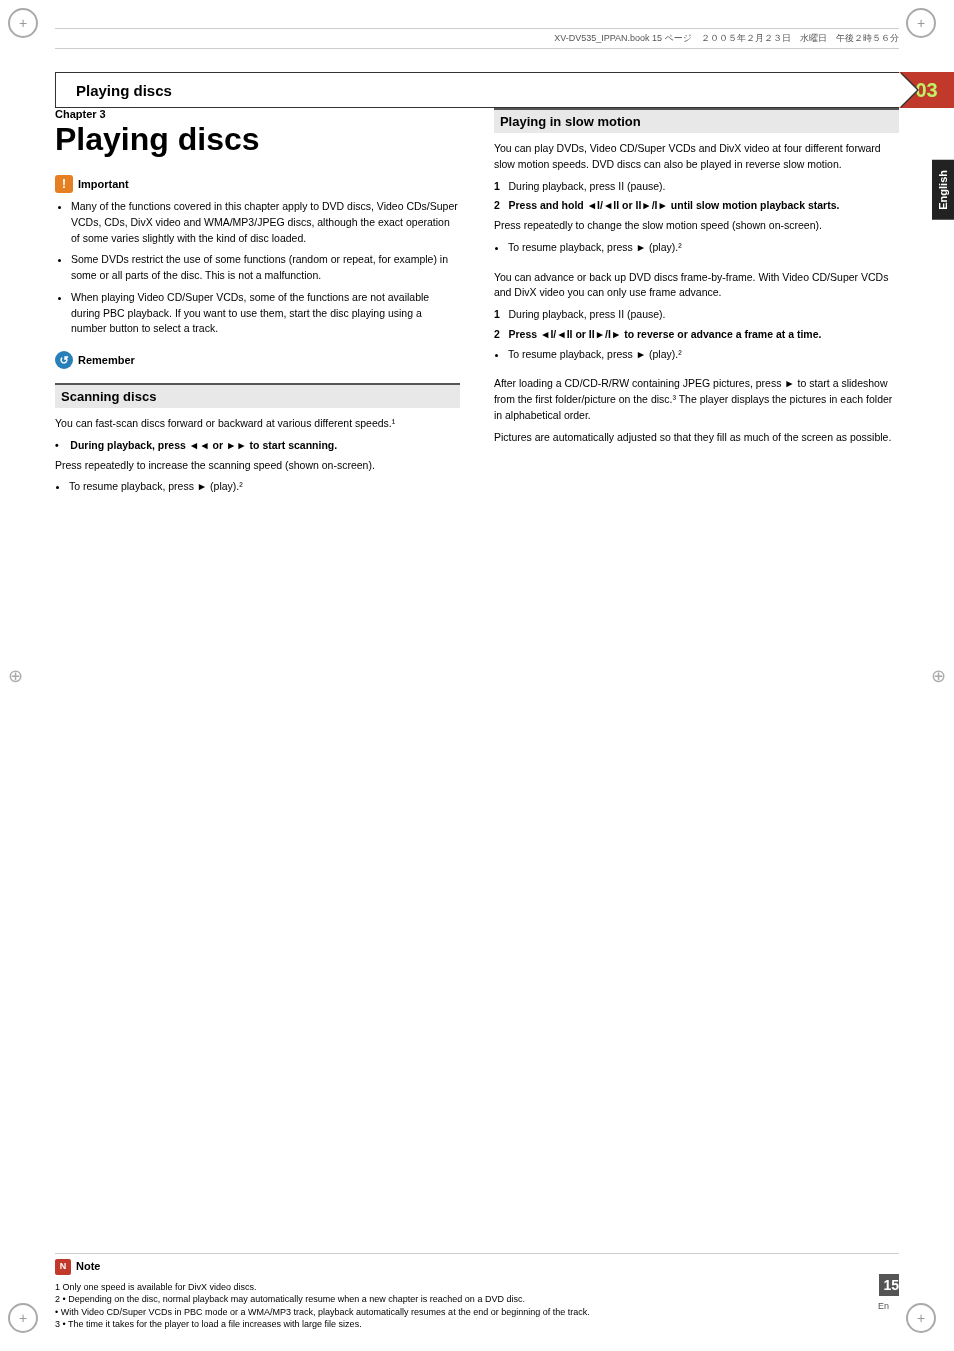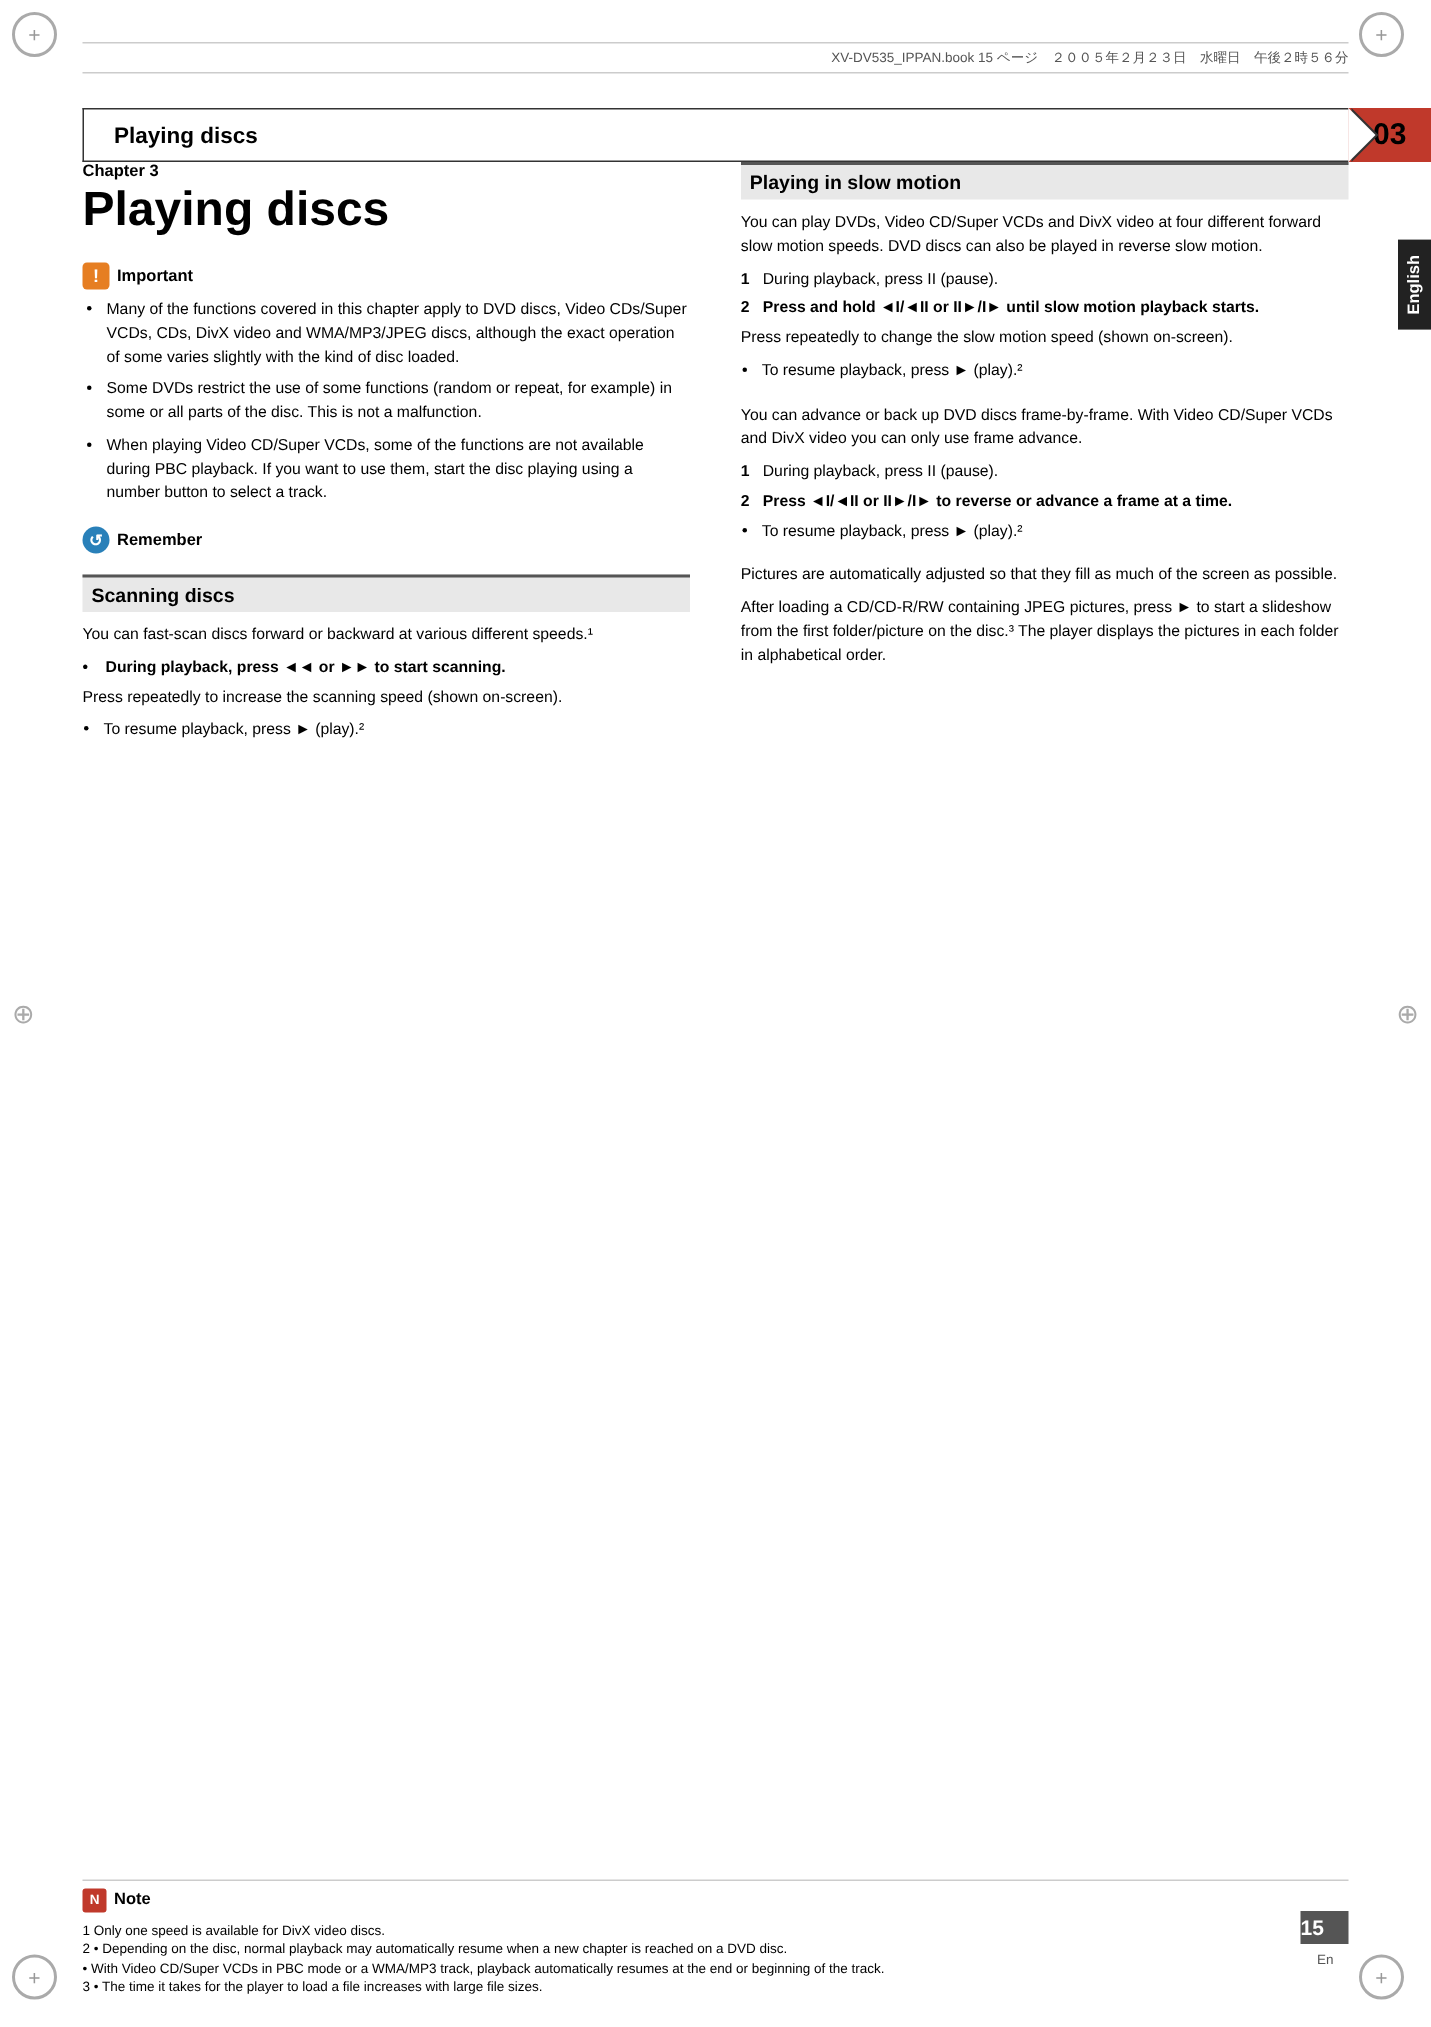--- a/index.html
+++ b/index.html
@@ -113,21 +113,21 @@
     .chapter-header-title {
       font-size: 15px;
       font-weight: bold;
       color: #000;
     }
 
     .chapter-header-num {
       width: 55px;
       height: 36px;
       background: #c0392b;
-      color: #000000;
+      color: #bef264;
       font-size: 20px;
       font-weight: bold;
       display: flex;
       align-items: center;
       justify-content: center;
     }
 
     
     .english-tab {
       position: absolute;
@@ -299,29 +299,29 @@
       padding-top: 5px;
       font-size: 9px;
       line-height: 1.4;
     }
 
     
     .page-number-box {
       position: absolute;
       bottom: 55px;
       right: 55px;
-      width: 32px;
+      width: 20px;
       height: 22px;
       background: #555;
       color: white;
       font-size: 14px;
       font-weight: bold;
       display: flex;
       align-items: center;
-      justify-content: flex-start;
+      justify-content: flex-end;
     }
 
     .page-number-en {
       position: absolute;
       bottom: 40px;
       right: 65px;
       font-size: 9px;
       color: #555;
     }
 
@@ -441,22 +441,22 @@
       </div>
       <div class="step-item">
         <span class="step-num">2</span>&nbsp;&nbsp;&nbsp;<strong>Press ◄I/◄II or II►/I► to reverse or advance a frame at a time.</strong>
       </div>
       <ul class="bullet-sub">
         <li>To resume playback, press ► (play).²</li>
       </ul>
     </div>
 
     <div class="section-gap">
+      <p class="section-content">After loading a CD/CD-R/RW containing JPEG pictures, press ► to start a slideshow from the first folder/picture on the disc.³ The player displays the pictures in each folder in alphabetical order.</p>
       <p class="section-content">Pictures are automatically adjusted so that they fill as much of the screen as possible.</p>
-      <p class="section-content">After loading a CD/CD-R/RW containing JPEG pictures, press ► to start a slideshow from the first folder/picture on the disc.³ The player displays the pictures in each folder in alphabetical order.</p>
     </div>
 
   </div>
 
 </div>
 
 <div class="note-section">
   <div class="box-header">
     <div class="note-icon">N</div>
     <span>Note</span>

